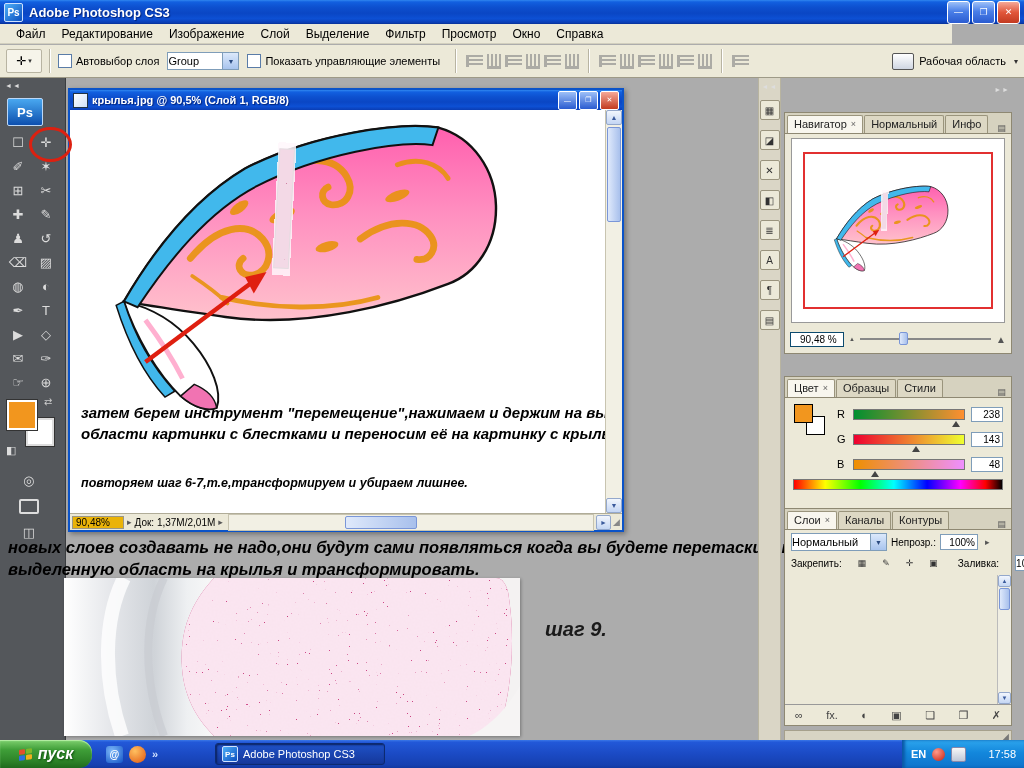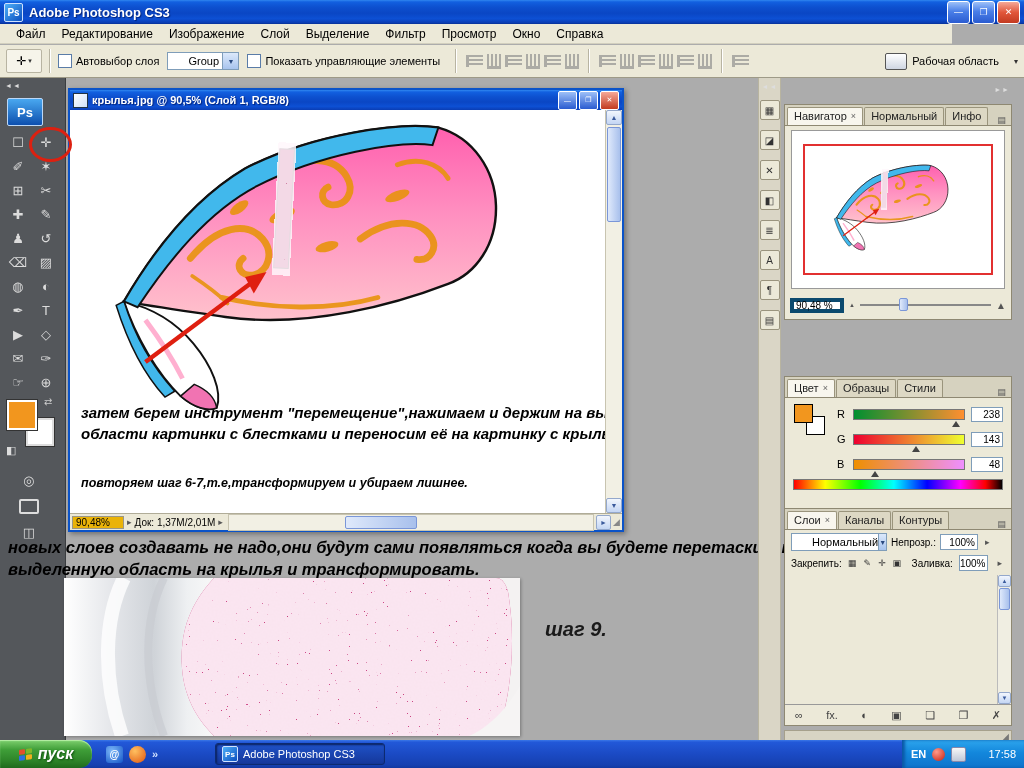--- a/index.html
+++ b/index.html
@@ -24,21 +24,21 @@
     border-bottom:1px solid #d2cfbe;display:flex;align-items:flex-end;padding-left:8px;box-sizing:border-box}
   .mi{font-size:12px;color:#000;padding:2px 8px}
   #optbar{position:absolute;left:0;top:45px;width:1024px;height:33px;background:#ece9d8;
     border-bottom:1px solid #9e9a87;display:flex;align-items:center;padding:0 6px;box-sizing:border-box}
   .vsep{width:1px;height:24px;background:#b8b4a2;border-right:1px solid #fff;margin:0 7px;flex:none}
   .toolpreset{width:34px;height:22px;border:1px solid #b8b4a2;border-radius:2px;background:#f6f4ea;
     display:flex;align-items:center;justify-content:center;gap:2px;font-size:12px}
   .cb{width:12px;height:12px;border:1px solid #5a7ca8;background:#fff;margin-right:4px;flex:none}
   .olabel{font-size:11px;color:#000;margin-right:8px;white-space:nowrap}
   .xpsel{height:18px;background:#fff;border:1px solid #7f9db9;display:flex;align-items:center;
-    font-size:11px;padding-left:20px;box-sizing:border-box}
+    font-size:11px;padding-left:0;box-sizing:border-box}
   .xpsel .da{width:15px;height:16px;margin-left:auto;background:linear-gradient(180deg,#dce9fb,#a8c4ee);
     border-left:1px solid #7f9db9;color:#2a4a80;font-size:7px;display:flex;align-items:center;justify-content:center}
   .gicon{width:14px;height:12px;margin:0 2px;opacity:.65;flex:none;
     background:repeating-linear-gradient(180deg,#8a8a8a 0 2px,transparent 2px 4px);border-left:3px solid #8a8a8a}
   .gicon.alt{border-left:none;border-bottom:3px solid #8a8a8a;
     background:repeating-linear-gradient(90deg,#8a8a8a 0 2px,transparent 2px 4px)}
   #ws-right{margin-left:auto;display:flex;align-items:center;gap:5px}
   .ws-icon{width:20px;height:15px;border:1px solid #555;background:linear-gradient(180deg,#fff,#cfd6e2);border-radius:2px}
 
   
@@ -103,37 +103,37 @@
   
   #rightdock{position:absolute;left:758px;top:78px;width:23px;height:662px;background:#dad6c6;
     border-left:1px solid #b8b4a0;border-right:1px solid #b8b4a0;box-sizing:border-box;text-align:center}
   .dkb{width:18px;height:18px;margin:10px auto 0;background:#ece9d8;border:1px solid #9a947e;border-radius:2px;
     display:flex;align-items:center;justify-content:center;font-size:10px;color:#333}
 
   
   #panels{position:absolute;left:782px;top:78px;width:238px;height:662px}
   #panels .collr{position:absolute;top:8px;right:10px}
   .panel{position:absolute;left:2px;right:8px;background:#ece9d8;border:1px solid #8e8872;box-sizing:border-box}
-  #p-nav{top:26px;height:216px}
+  #p-nav{top:34px;height:242px}
   #p-color{top:298px;height:144px}
   #p-layers{top:430px;height:218px}
   #p-strip{position:absolute;left:2px;right:8px;top:652px;height:12px;background:#d8d4c4;border:1px solid #a6a08c;
     box-sizing:border-box;display:flex;align-items:center;justify-content:flex-end;font-size:8px;color:#777;padding-right:2px}
   .ptabs{height:19px;display:flex;align-items:flex-end;background:#d6d2bf;border-bottom:1px solid #8e8872;padding:1px 2px 0}
   .tab{font-size:11px;padding:2px 6px 3px;margin-right:1px;border:1px solid #9a947c;border-bottom:none;
     background:#ddd8c4;color:#222;border-radius:2px 2px 0 0;display:flex;gap:4px;align-items:center;white-space:nowrap}
   .tab.on{background:#f8f6ee}
   .tx{font-size:9px;color:#666}
   .pmenu{margin-left:auto;margin-right:3px;font-size:9px;color:#555}
   
   .navprev{position:absolute;left:6px;top:25px;right:6px;bottom:30px;background:#fff;border:1px solid #999;
     display:flex;align-items:center;justify-content:center}
   .navbox{position:absolute;left:11px;top:13px;right:11px;bottom:13px;border:2px solid #e23030}
   .navfoot{position:absolute;left:5px;bottom:4px;right:5px;height:20px;display:flex;align-items:center;gap:5px}
-  .navzoom{width:54px;height:15px;background:#fff;border:4px solid #0c4a6e;font-size:10px;padding-left:2px;
+  .navzoom{width:54px;height:15px;background:#fff;border:1px solid #0c4a6e;font-size:10px;padding-left:9px;
     display:flex;align-items:center;box-sizing:border-box}
   .ntri-s{font-size:6px;color:#555}
   .ntri-l{font-size:10px;color:#555}
   .ntrack{flex:1;height:2px;background:#888;position:relative}
   .nthumb{position:absolute;left:30%;top:-6px;width:9px;height:13px}
   
   .fg2{position:absolute;left:9px;top:27px;width:17px;height:17px;background:#f2961e;border:1px solid #000;z-index:2}
   .bg2{position:absolute;left:21px;top:39px;width:17px;height:17px;background:#fff;border:1px solid #000}
   .crow{position:absolute;left:52px;right:8px;height:20px;display:flex;align-items:center;gap:6px}
   .clabel{width:10px;font-size:11px;color:#000}
@@ -142,21 +142,21 @@
   .cval{width:32px;height:15px;background:#fff;border:1px solid #7f9db9;font-size:10px;text-align:right;
     padding-right:2px;box-sizing:border-box;line-height:14px}
   .tr-r{background:linear-gradient(90deg,rgb(0,143,48),rgb(255,143,48))}
   .tr-g{background:linear-gradient(90deg,rgb(238,0,48),rgb(238,255,48))}
   .tr-b{background:linear-gradient(90deg,rgb(238,143,0),rgb(238,143,255))}
   .th-r{left:93%}.th-g{left:56%}.th-b{left:19%}
   .spectrum{position:absolute;left:8px;right:8px;top:102px;height:11px;border:1px solid #777;box-sizing:border-box;
     background:linear-gradient(90deg,#f00 0%,#ff0 15%,#0f0 32%,#0ff 48%,#00f 64%,#f0f 80%,#f00 92%,#000 100%)}
   
   .lrow1{position:absolute;top:23px;left:6px;right:6px;height:20px;display:flex;align-items:center;gap:4px}
-  .lrow2{position:absolute;top:45px;left:6px;right:6px;height:18px;display:flex;align-items:center;gap:6px}
+  .lrow2{position:absolute;top:45px;left:6px;right:6px;height:18px;display:flex;align-items:center;gap:16px}
   .slabel{font-size:10px;color:#000;white-space:nowrap}
   .pctbox{width:38px;height:16px;background:#fff;border:1px solid #7f9db9;font-size:10px;display:flex;
     align-items:center;justify-content:flex-end;padding-right:2px;box-sizing:border-box}
   .lockico{width:13px;text-align:center;font-size:9px;color:#333}
   .llist{position:absolute;top:66px;left:0;right:13px;bottom:21px;background:#fff;border-top:1px solid #999}
   .lrow{height:28px;border-bottom:1px solid #ddd;display:flex;align-items:center}
   .lrow.sel{background:linear-gradient(180deg,#4a82d8,#2c5eb8)}
   .eyecell{width:22px;height:100%;border-right:1px solid #bbb;display:flex;align-items:center;justify-content:center;flex:none}
   .eye{width:13px;height:9px;border:1px solid #333;border-radius:50%;background:#fff;position:relative}
   .eye:after{content:"";position:absolute;width:4px;height:4px;background:#222;border-radius:50%;top:2px;left:4px}
@@ -310,21 +310,21 @@
   <div class="gicon"></div>
   <div class="gicon alt"></div>
   <div class="gicon"></div>
   <div class="gicon alt"></div>
   <div class="gicon"></div>
   <div class="gicon alt"></div>
   <div class="vsep"></div>
   <div class="gicon"></div>
   <div id="ws-right">
     <div class="ws-icon"></div>
-    <span class="olabel" style="margin-right:10px">Рабочая область</span>
+    <span class="olabel" style="margin-right:3px">Рабочая область</span>
     <span style="font-size:8px;color:#333">▾</span>
   </div>
 </div>
 
 <div id="toolbar">
   <div class="collapse" style="position:absolute;left:5px;top:4px">◄◄</div>
   <div id="tb-logo">Ps</div>
   <div id="tools">
     <div class="tool">☐</div>
     <div class="tool">✛</div>

